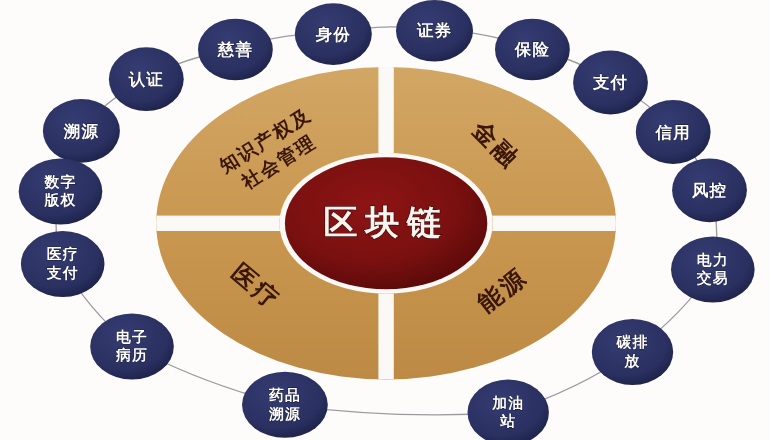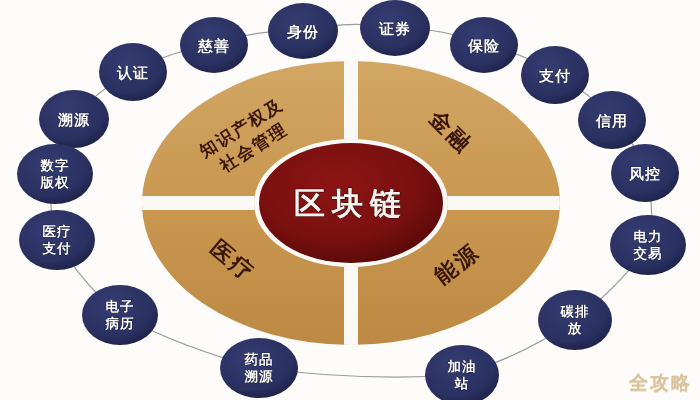--- a/index.html
+++ b/index.html
@@ -207,14 +207,13 @@
           <text class="node-label small" x="259" y="377">溯源</text>
         </g>
         <g>
           <ellipse cx="462" cy="375" rx="37" ry="30" fill="url(#nodeGrad)"></ellipse>
           <text class="node-label small" x="462" y="367">加油</text>
           <text class="node-label small" x="462" y="384">站</text>
         </g>
       </g>
   </svg>
 
-  <div class="watermark">全攻略</div>
 </div>
 
 </body></html>

